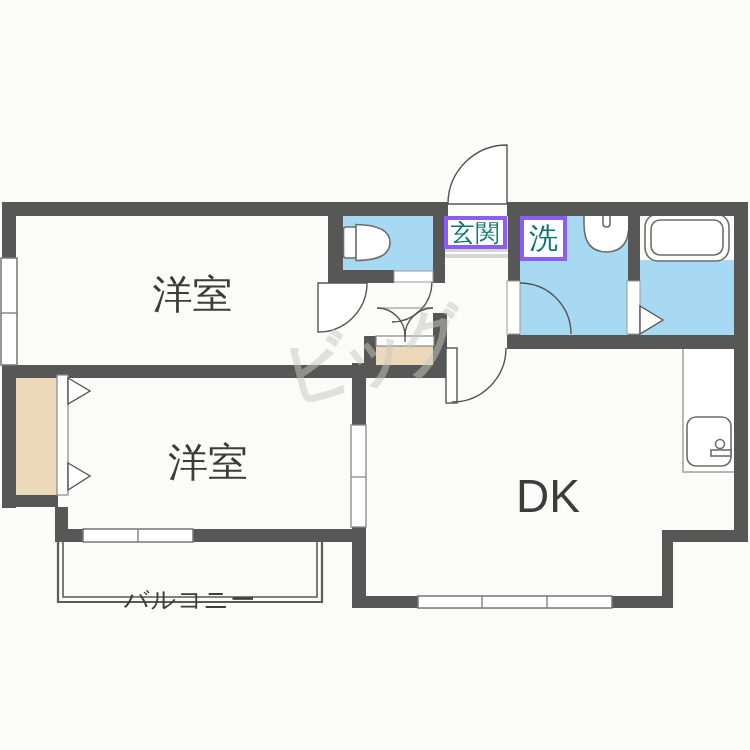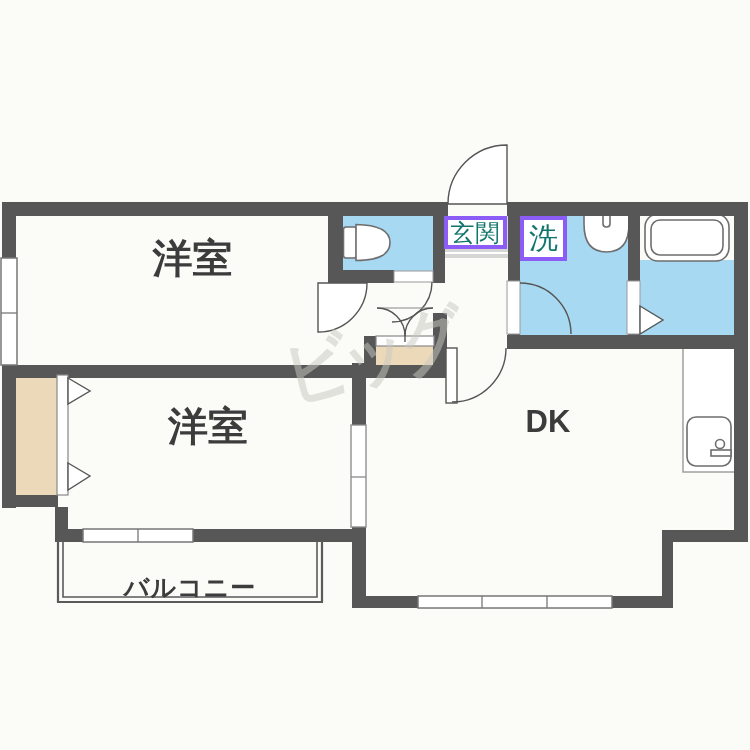--- a/index.html
+++ b/index.html
@@ -1,19 +1,19 @@
 <!DOCTYPE html>
 <html><head>
 <meta charset="utf-8">
 <style>
   html,body{margin:0;padding:0;background:#fbfbf8;}
   body{font-family:"Liberation Sans","DejaVu Sans",sans-serif;}
   .plan{position:relative;width:750px;height:750px;background:#fbfbf8;overflow:hidden;}
   .plan svg{position:absolute;left:0;top:0;}
-  .lbl{position:absolute;text-align:center;color:#3c3c3c;font-weight:700;line-height:1;}
+  .lbl{position:absolute;text-align:center;color:#3c3c3c;font-weight:400;line-height:1;margin-top:36px;}
   .room-lbl{font-size:40px;}
   .room-lbl .line{display:block;line-height:50px;}
   .dk-lbl .line{display:block;line-height:45px;}
   .balcony-lbl{font-size:25px;letter-spacing:1px;}
   .tagbox{position:absolute;background:#ffffff;border:4px solid #8b5cf6;display:flex;align-items:center;justify-content:center;color:#0f766e;box-sizing:border-box;font-family:Liberation Mono, monospace;}
   .genkan-box{font-size:24px;letter-spacing:1px;}
   .sen-box{font-size:29px;}
   .watermark{position:absolute;left:283px;top:320px;font-size:72px;font-weight:bold;color:#c9c9c1;opacity:0.5;white-space:nowrap;transform:rotate(-14deg) scaleX(0.9);transform-origin:40px 60px;letter-spacing:-8px;pointer-events:none;}
 </style>
 </head>
@@ -136,22 +136,22 @@
   <div class="watermark">ビッグ</div>
 
   <div class="lbl room-lbl" style="left:60px;top:233px;width:265px;">
     <span class="line">洋室</span>
   </div>
 
   <div class="lbl room-lbl" style="left:75px;top:401px;width:266px;">
     <span class="line">洋室</span>
   </div>
 
-  <div class="lbl room-lbl dk-lbl" style="left:418px;top:399px;width:260px;font-size:31px;">
+  <div class="lbl room-lbl dk-lbl" style="left:418px;top:438px;width:260px;font-size:46px;">
     <span class="line">DK</span>
   </div>
 
-  <div class="lbl balcony-lbl" style="left:90px;top:575px;width:200px;">バルコニー</div>
+  <div class="lbl balcony-lbl" style="left:90px;top:551px;width:200px;">バルコニー</div>
 
   <div class="tagbox genkan-box" style="left:444px;top:216px;width:63px;height:33px;">玄関</div>
 
   <div class="tagbox sen-box" style="left:520px;top:216px;width:47px;height:45px;">洗</div>
 </div>
 
 </body></html>

